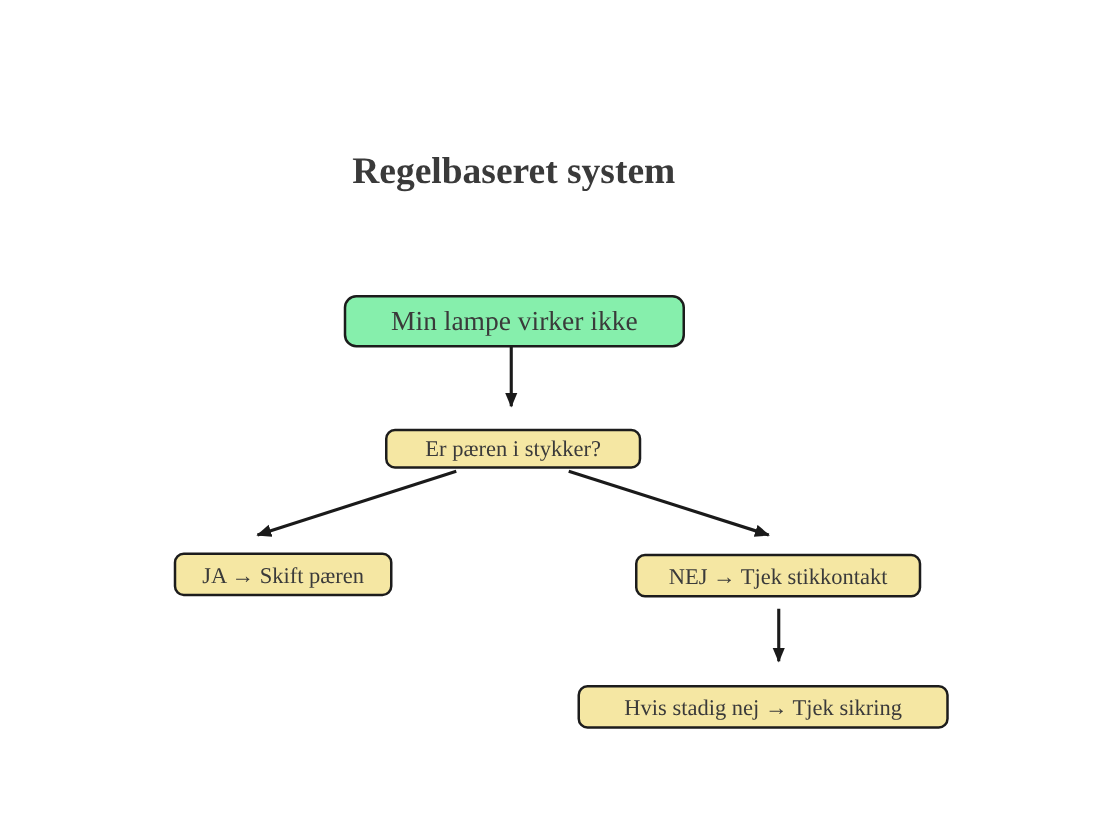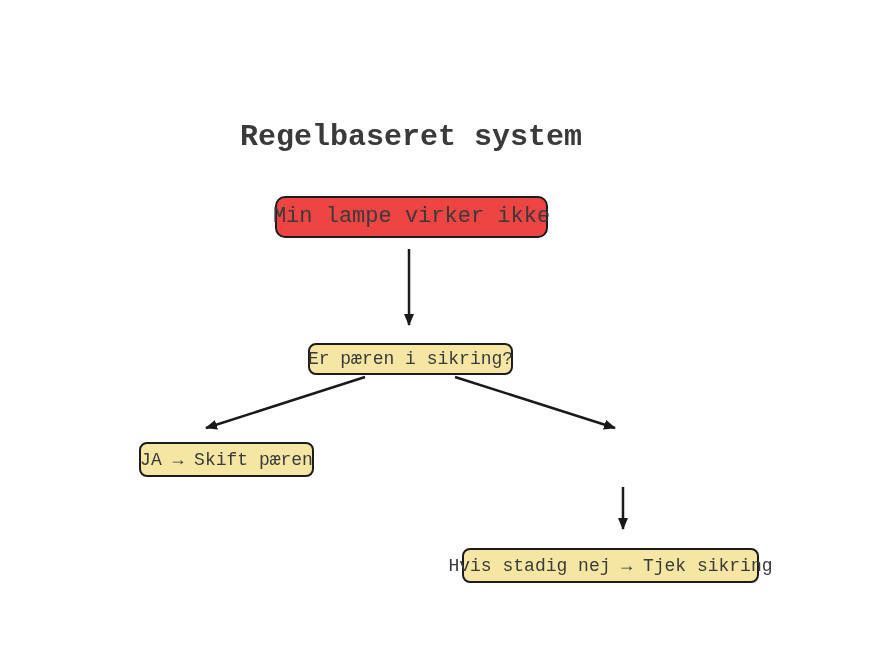--- a/index.html
+++ b/index.html
@@ -5,21 +5,21 @@
   html, body {
     margin: 0;
     padding: 0;
     background: #ffffff;
   }
   .canvas {
     position: relative;
     width: 896px;
     height: 670px;
     background: #ffffff;
-    font-family: Liberation Mono, monospace;
+    font-family: Liberation Serif, serif;
     overflow: hidden;
   }
   .diagram-title {
     position: absolute;
     left: 411px;
     top: 137px;
     transform: translate(-50%, -50%);
     font-size: 30px;
     font-weight: bold;
     color: #3a3a3a;
@@ -97,30 +97,33 @@
       <marker id="arrowhead" markerUnits="userSpaceOnUse" markerWidth="13" markerHeight="11" refX="11" refY="5" orient="auto">
         <path d="M0,0 L12,5 L0,10 Z" fill="#1a1a1a"></path>
       </marker>
     </defs>
     <line x1="409" y1="249" x2="409" y2="325" stroke="#1a1a1a" stroke-width="2.5" marker-end="url(#arrowhead)"></line>
     <line x1="365" y1="377" x2="206" y2="428" stroke="#1a1a1a" stroke-width="2.5" marker-end="url(#arrowhead)"></line>
     <line x1="455" y1="377" x2="615" y2="428" stroke="#1a1a1a" stroke-width="2.5" marker-end="url(#arrowhead)"></line>
     <line x1="623" y1="487" x2="623" y2="529" stroke="#1a1a1a" stroke-width="2.5" marker-end="url(#arrowhead)"></line>
   </svg>
 
-  <div class="node node-root" style="background-color: #ef4444;">
+  <div class="node node-root" style="background-color: #86efac; margin-top: 40px;">
     <span>Min lampe virker ikke</span>
   </div>
 
   <div class="node node-question" style="background-color: rgb(245, 231, 163);">
-    <span>Er pæren i sikring?</span>
+    <span>Er pæren i stykker?</span>
   </div>
 
   <div class="node node-yes" style="background-color: rgb(245, 231, 163); margin-left: 32px;">
     <span>JA → Skift pæren</span>
   </div>
 
+  <div class="node node-no" style="background-color: rgb(245, 231, 163);">
+    <span>NEJ → Tjek stikkontakt</span>
+  </div>
 
   <div class="node node-fallback" style="background-color: rgb(245, 231, 163);">
     <span>Hvis stadig nej → Tjek sikring</span>
   </div>
 
 </div>
 
 </body></html>

